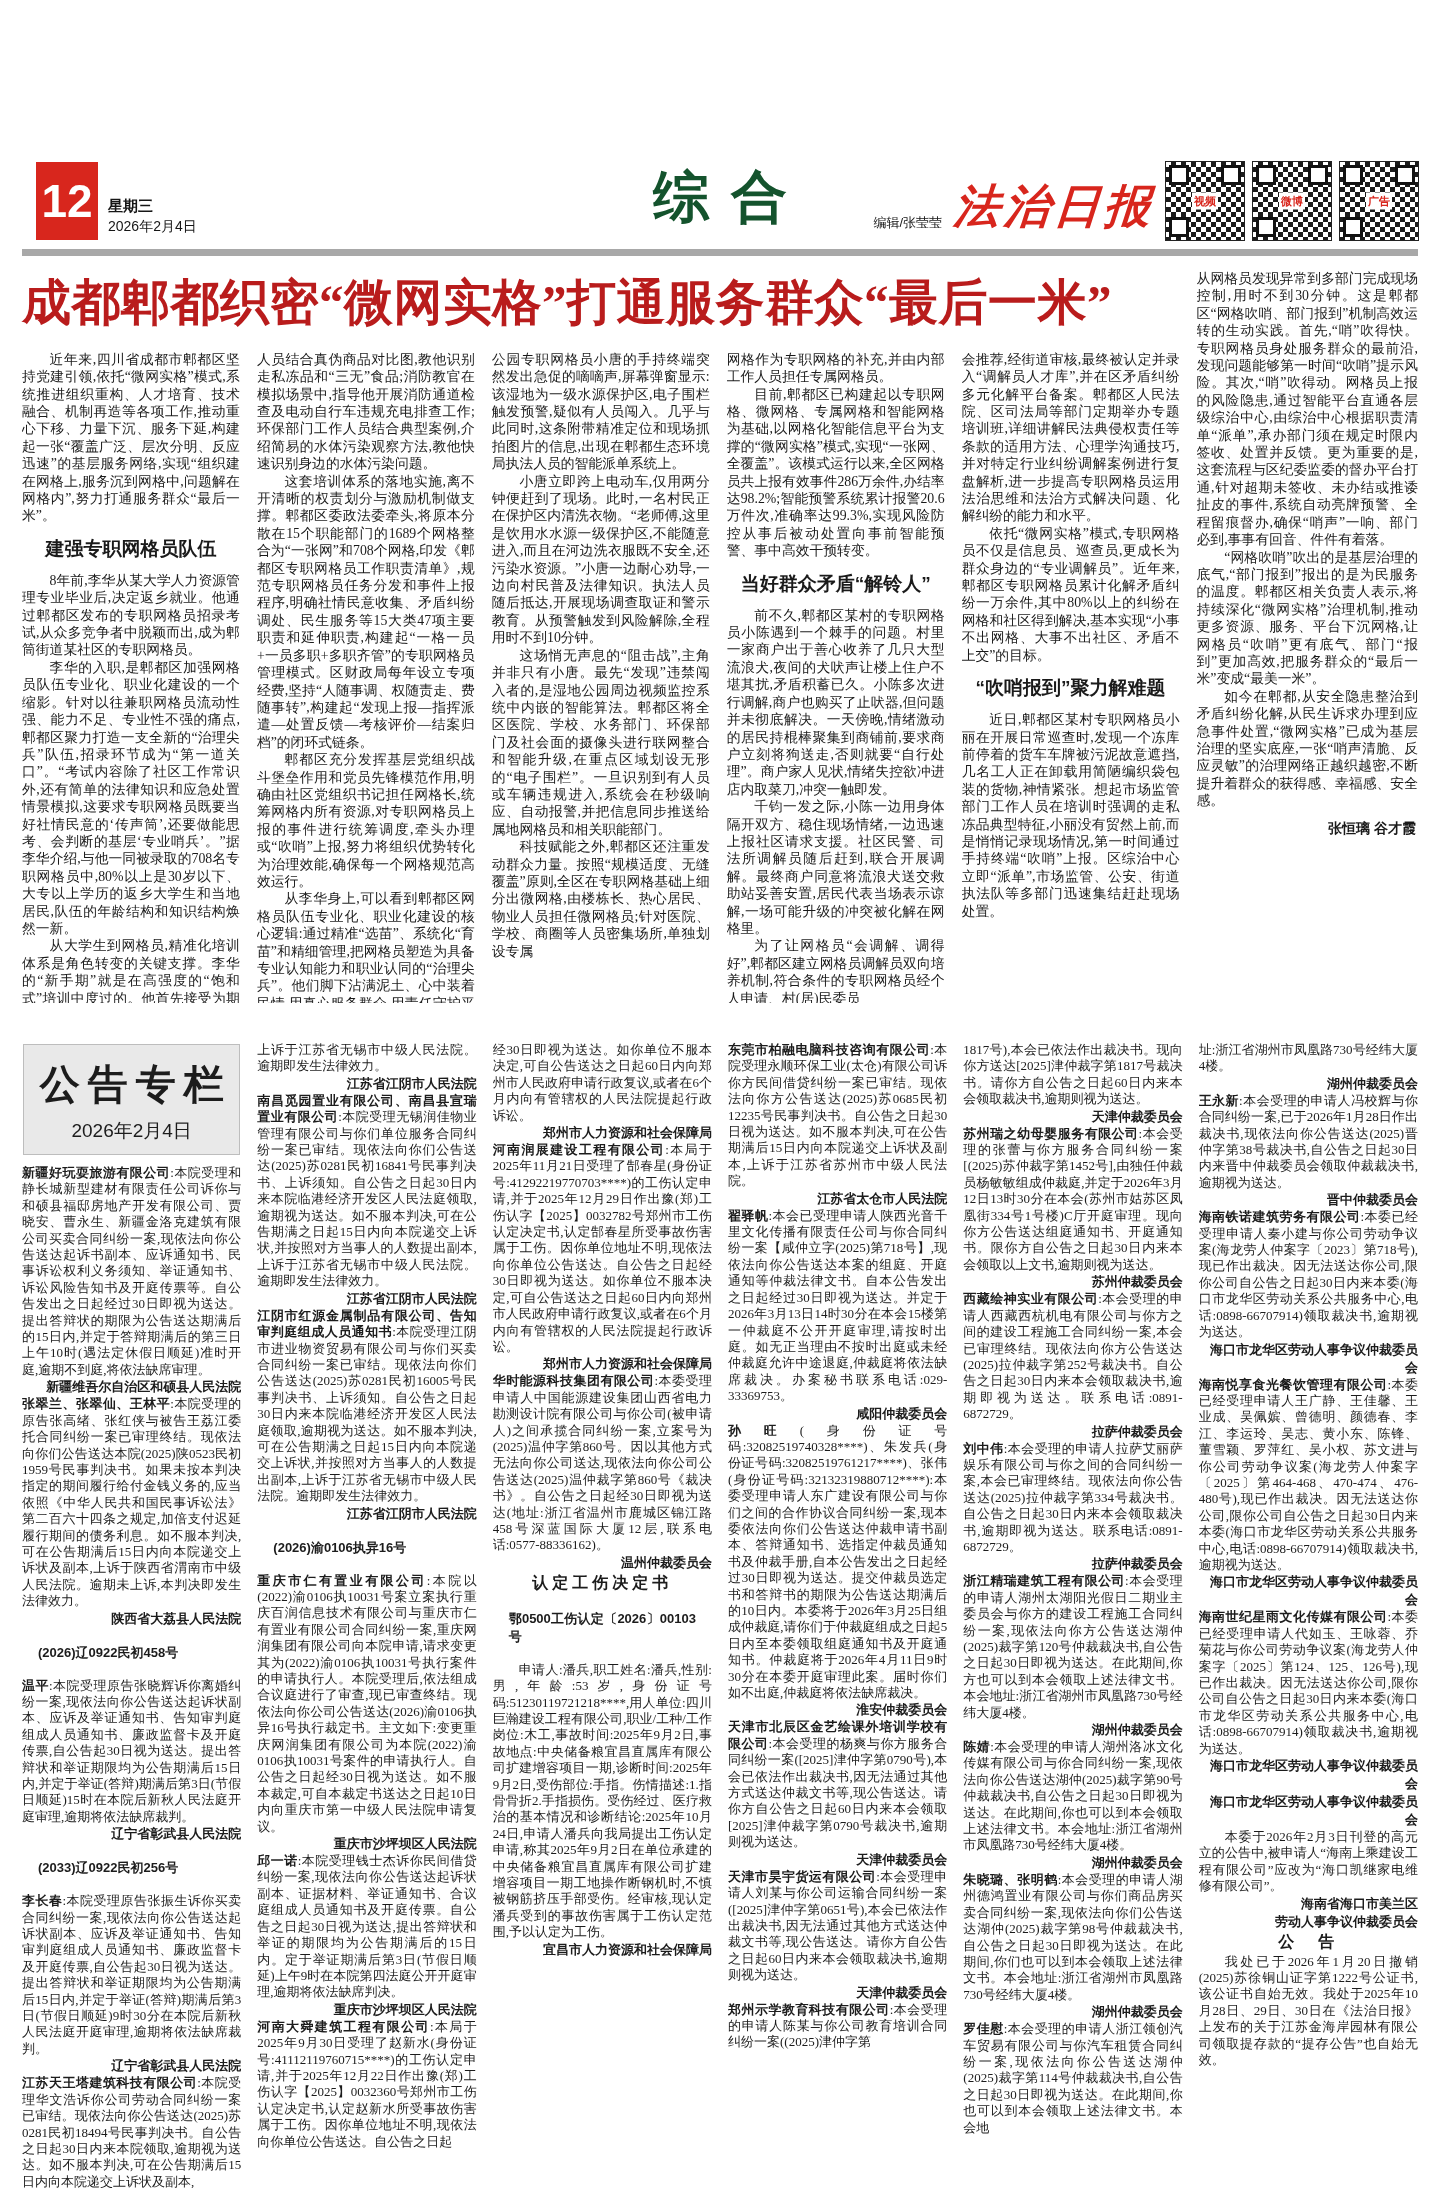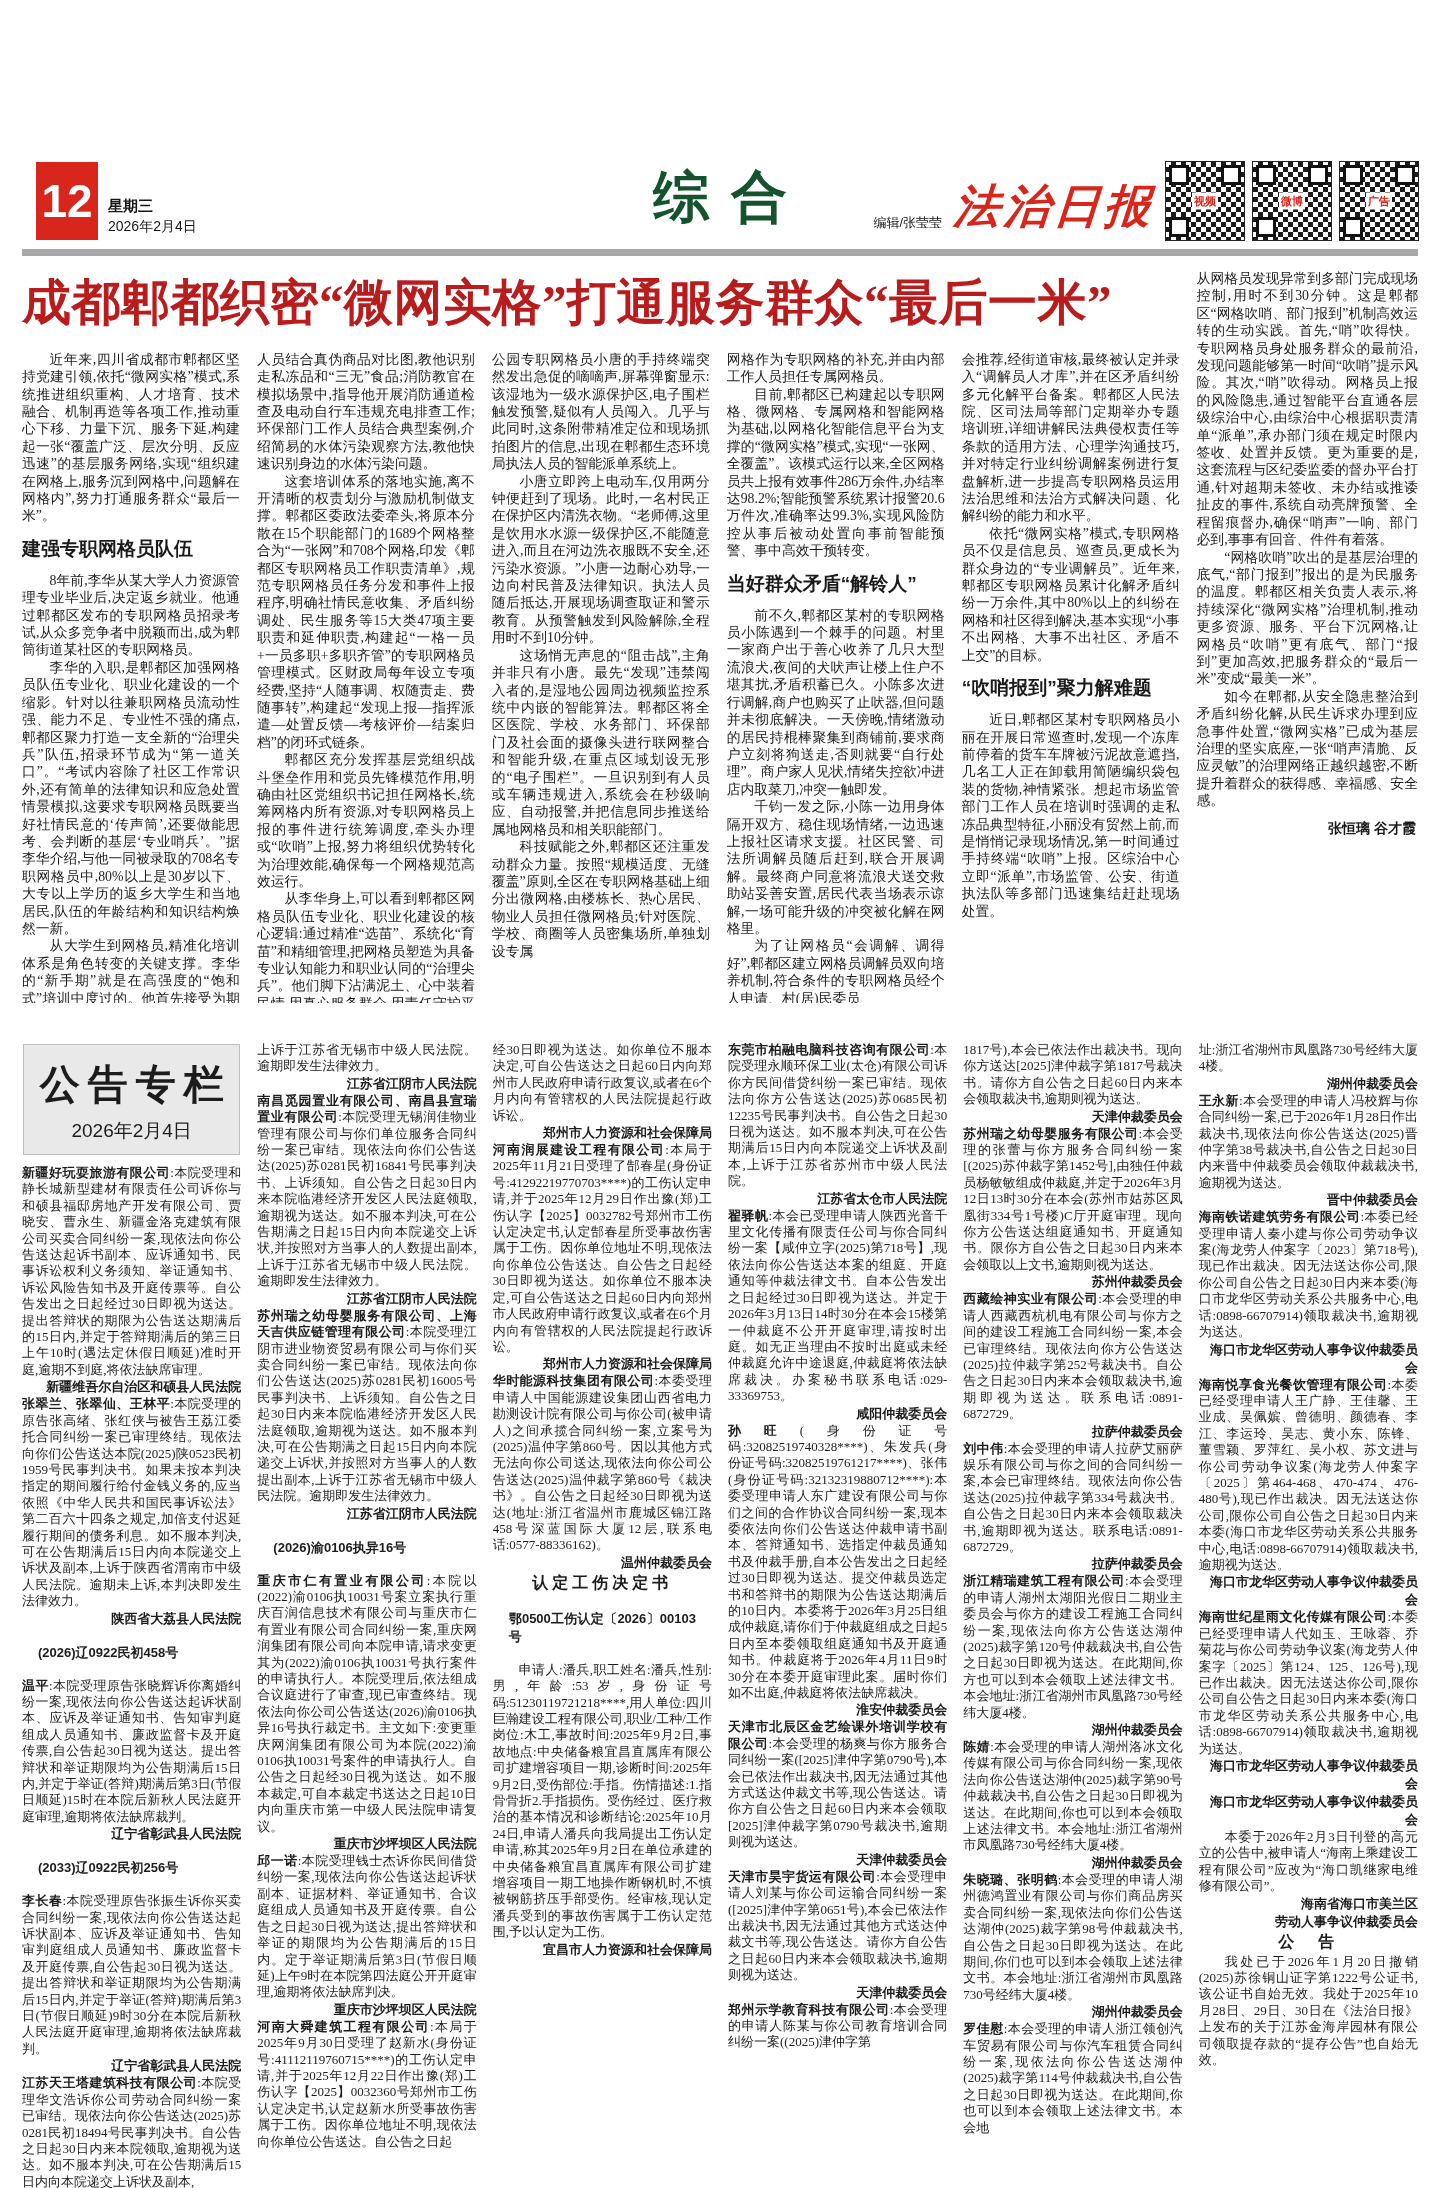--- a/index.html
+++ b/index.html
@@ -29,21 +29,21 @@
   .rule{height:7px;background:#a8a8a8;margin-top:9px;}
   
   .art{display:flex;gap:17px;margin-top:8px;}
   .amain{width:1176px;}
   .headline{font:900 49px/1.2 "Liberation Serif","DejaVu Serif",serif;color:#b91c1c;
             margin:10px 0 18px 0;white-space:nowrap;letter-spacing:0.5px;}
   .acols{display:flex;gap:17px;height:652px;overflow:hidden;}
   .acol{flex:1;font:13.8px/17.4px "Liberation Serif","DejaVu Serif",serif;text-align:justify;overflow:hidden;color:#1a1a1a;}
   .ap{margin:0;text-indent:2em;}
   .ap.cont{text-indent:0;}
-  .ah{font:bold 19px "Liberation Sans",sans-serif;margin:11px 0 10px 0;}
+  .ah{font:bold 19px "Liberation Sans",sans-serif;text-align:center;margin:11px 0 10px 0;}
   .aside{width:225px;padding-top:6px;height:756px;overflow:hidden;
          font:13.8px/17.4px "Liberation Serif","DejaVu Serif",serif;text-align:justify;color:#1a1a1a;}
   .abyline{margin:10px 2px 0 0;text-align:right;font:bold 14px "Liberation Sans",sans-serif;}
   
   .nwrap{display:flex;gap:16px;margin-top:16px;height:1146px;overflow:hidden;}
   .ncol{flex:1;overflow:hidden;font:13px/16.4px "Liberation Serif","DejaVu Serif",serif;text-align:justify;color:#1c1c1c;}
   .nbox{background:#e9e9e9;border:1px solid #bdbdbd;text-align:center;padding:12px 0 10px 0;margin:2px 1px 10px 1px;}
   .nbox-title{font:bold 40px "Liberation Sans",sans-serif;letter-spacing:8px;text-indent:8px;}
   .nbox-date{font:19px "Liberation Sans",sans-serif;margin-top:6px;}
   .np{margin:0;}
@@ -152,21 +152,21 @@
           <p class="ncase">(2033)辽0922民初256号</p>
           <p class="np"><b>李长春</b>:本院受理原告张振生诉你买卖合同纠纷一案,现依法向你公告送达起诉状副本、应诉及举证通知书、告知审判庭组成人员通知书、廉政监督卡及开庭传票,自公告起30日视为送达。提出答辩状和举证期限均为公告期满后15日内,并定于举证(答辩)期满后第3日(节假日顺延)9时30分在本院后新秋人民法庭开庭审理,逾期将依法缺席裁判。</p>
           <p class="nsig">辽宁省彰武县人民法院</p>
           <p class="np"><b>江苏天王塔建筑科技有限公司</b>:本院受理华文浩诉你公司劳动合同纠纷一案已审结。现依法向你公告送达(2025)苏0281民初18494号民事判决书。自公告之日起30日内来本院领取,逾期视为送达。如不服本判决,可在公告期满后15日内向本院递交上诉状及副本,</p>
         </div>
         <div class="ncol">
           <p class="np">上诉于江苏省无锡市中级人民法院。逾期即发生法律效力。</p>
           <p class="nsig">江苏省江阴市人民法院</p>
           <p class="np"><b>南昌觅园置业有限公司、南昌县宣瑞置业有限公司</b>:本院受理无锡润佳物业管理有限公司与你们单位服务合同纠纷一案已审结。现依法向你们公告送达(2025)苏0281民初16841号民事判决书、上诉须知。自公告之日起30日内来本院临港经济开发区人民法庭领取,逾期视为送达。如不服本判决,可在公告期满之日起15日内向本院递交上诉状,并按照对方当事人的人数提出副本,上诉于江苏省无锡市中级人民法院。逾期即发生法律效力。</p>
           <p class="nsig">江苏省江阴市人民法院</p>
-          <p class="np"><b>苏州瑞之幼母婴服务有限公司、上海天吉供应链管理有限公司</b>:本院受理江阴市进业物资贸易有限公司与你们买卖合同纠纷一案已审结。现依法向你们公告送达(2025)苏0281民初16005号民事判决书、上诉须知。自公告之日起30日内来本院临港经济开发区人民法庭领取,逾期视为送达。如不服本判决,可在公告期满之日起15日内向本院递交上诉状,并按照对方当事人的人数提出副本,上诉于江苏省无锡市中级人民法院。逾期即发生法律效力。</p>
+          <p class="np"><b>江阴市红源金属制品有限公司、告知审判庭组成人员通知书</b>:本院受理江阴市进业物资贸易有限公司与你们买卖合同纠纷一案已审结。现依法向你们公告送达(2025)苏0281民初16005号民事判决书、上诉须知。自公告之日起30日内来本院临港经济开发区人民法庭领取,逾期视为送达。如不服本判决,可在公告期满之日起15日内向本院递交上诉状,并按照对方当事人的人数提出副本,上诉于江苏省无锡市中级人民法院。逾期即发生法律效力。</p>
           <p class="nsig">江苏省江阴市人民法院</p>
           <p class="ncase">(2026)渝0106执异16号</p>
           <p class="np"><b>重庆市仁有置业有限公司</b>:本院以(2022)渝0106执10031号案立案执行重庆百润信息技术有限公司与重庆市仁有置业有限公司合同纠纷一案,重庆网润集团有限公司向本院申请,请求变更其为(2022)渝0106执10031号执行案件的申请执行人。本院受理后,依法组成合议庭进行了审查,现已审查终结。现依法向你公司公告送达(2026)渝0106执异16号执行裁定书。主文如下:变更重庆网润集团有限公司为本院(2022)渝0106执10031号案件的申请执行人。自公告之日起经30日视为送达。如不服本裁定,可自本裁定书送达之日起10日内向重庆市第一中级人民法院申请复议。</p>
           <p class="nsig">重庆市沙坪坝区人民法院</p>
           <p class="np"><b>邱一诺</b>:本院受理钱士杰诉你民间借贷纠纷一案,现依法向你公告送达起诉状副本、证据材料、举证通知书、合议庭组成人员通知书及开庭传票。自公告之日起30日视为送达,提出答辩状和举证的期限均为公告期满后的15日内。定于举证期满后第3日(节假日顺延)上午9时在本院第四法庭公开开庭审理,逾期将依法缺席判决。</p>
           <p class="nsig">重庆市沙坪坝区人民法院</p>
           <p class="np"><b>河南大舜建筑工程有限公司</b>:本局于2025年9月30日受理了赵新水(身份证号:41112119760715****)的工伤认定申请,并于2025年12月22日作出豫(郑)工伤认字【2025】0032360号郑州市工伤认定决定书,认定赵新水所受事故伤害属于工伤。因你单位地址不明,现依法向你单位公告送达。自公告之日起</p>
         </div>
         <div class="ncol">
           <p class="np">经30日即视为送达。如你单位不服本决定,可自公告送达之日起60日内向郑州市人民政府申请行政复议,或者在6个月内向有管辖权的人民法院提起行政诉讼。</p>

